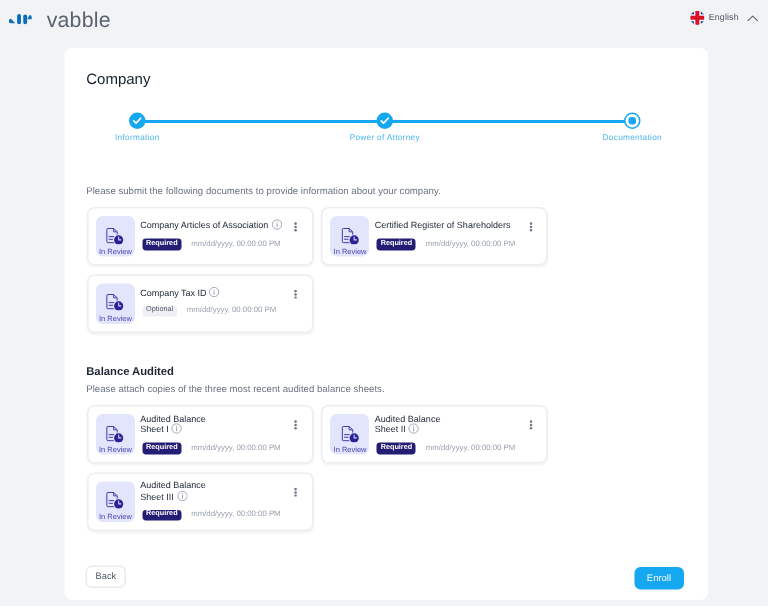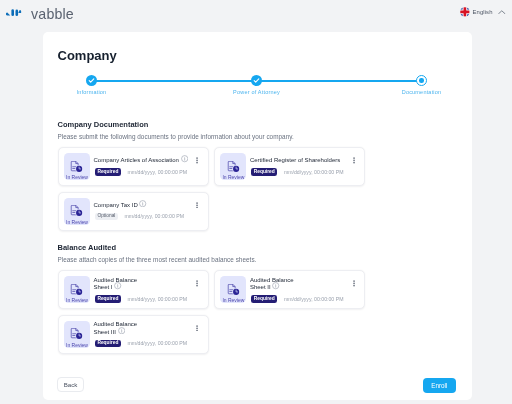--- a/index.html
+++ b/index.html
@@ -16,21 +16,21 @@
   .logo-text { font-size:14.2px; color:#5a6270; letter-spacing:0.15px; margin-left:9.5px; margin-top:1px; }
   .lang { position:absolute; right:6.5px; top:7.2px; display:flex; align-items:center; }
   .lang-label { font-size:5.9px; color:#4d5564; margin:0 5.4px 0 2.8px; letter-spacing:0.1px; }
   .lang svg { display:block; }
 
   
   .page-card {
     position:absolute; left:42.5px; top:31.5px; width:429px; height:368.5px;
     background:#fff; border-radius:5px;
   }
-  .page-title { position:absolute; left:15px; top:16px; font-size:13px; font-weight:bold; color:#16202e; letter-spacing:0px; }
+  .page-title { position:absolute; left:15px; top:16px; font-size:10px; font-weight:normal; color:#16202e; letter-spacing:0px; }
 
   
   .stepper { position:absolute; left:15px; top:43.5px; width:398px; height:26px; }
   .step-line { position:absolute; left:34px; top:5.2px; width:330px; height:1.4px; background:#15a7f0; }
   .step { position:absolute; top:0; width:96px; margin-left:-48px; text-align:center; }
   .step-dot { width:11px; height:11px; border-radius:50%; margin:0 auto; position:relative; }
   .step-dot.done { background:#15a7f0; }
   .step-dot svg { display:block; }
   .step-dot.current { background:#fff; border:1.3px solid #15a7f0; }
   .step-dot.current::after { content:""; position:absolute; left:50%; top:50%; width:4.4px; height:4.4px; margin:-2.2px 0 0 -2.2px; border-radius:50%; background:#15a7f0; }
@@ -126,21 +126,20 @@
         </div>
         <div class="step" style="left: 364px;">
           <div class="step-dot current"></div>
           <div class="step-label">Documentation</div>
         </div>
       </div>
   </div>
 
   <div id="sections">
       <div class="section" style="top: 88px;">
-        <div class="sec-title">Company Documentation</div>
         <div class="sec-sub">Please submit the following documents to provide information about your company.</div>
         <div class="cards">
           <div class="doccard">
             <div class="iconbox">
               <svg width="13.6" height="12.2" viewBox="0 0 27.2 24.4">
                 <path d="M1.6 2.1 A1.4 1.4 0 0 1 3.0 0.7 H11.6 L16.5 5.6 V19.7 A1.4 1.4 0 0 1 15.1 21.1 H3.0 A1.4 1.4 0 0 1 1.6 19.7 Z" fill="none" stroke="#3b35a0" stroke-width="1.4" stroke-linejoin="round"></path>
                 <path d="M11.4 1.0 V5.5 H16.0" fill="none" stroke="#3b35a0" stroke-width="1.4" stroke-linejoin="round"></path>
                 <path d="M4.8 12.4 H11.8 M4.8 16.2 H10.2" stroke="#3b35a0" stroke-width="1.4" stroke-linecap="round"></path>
                 <circle cx="18.6" cy="17.1" r="8.0" fill="#e2e5fc"></circle>
                 <circle cx="18.6" cy="17.1" r="6.6" fill="#2a2395"></circle>

